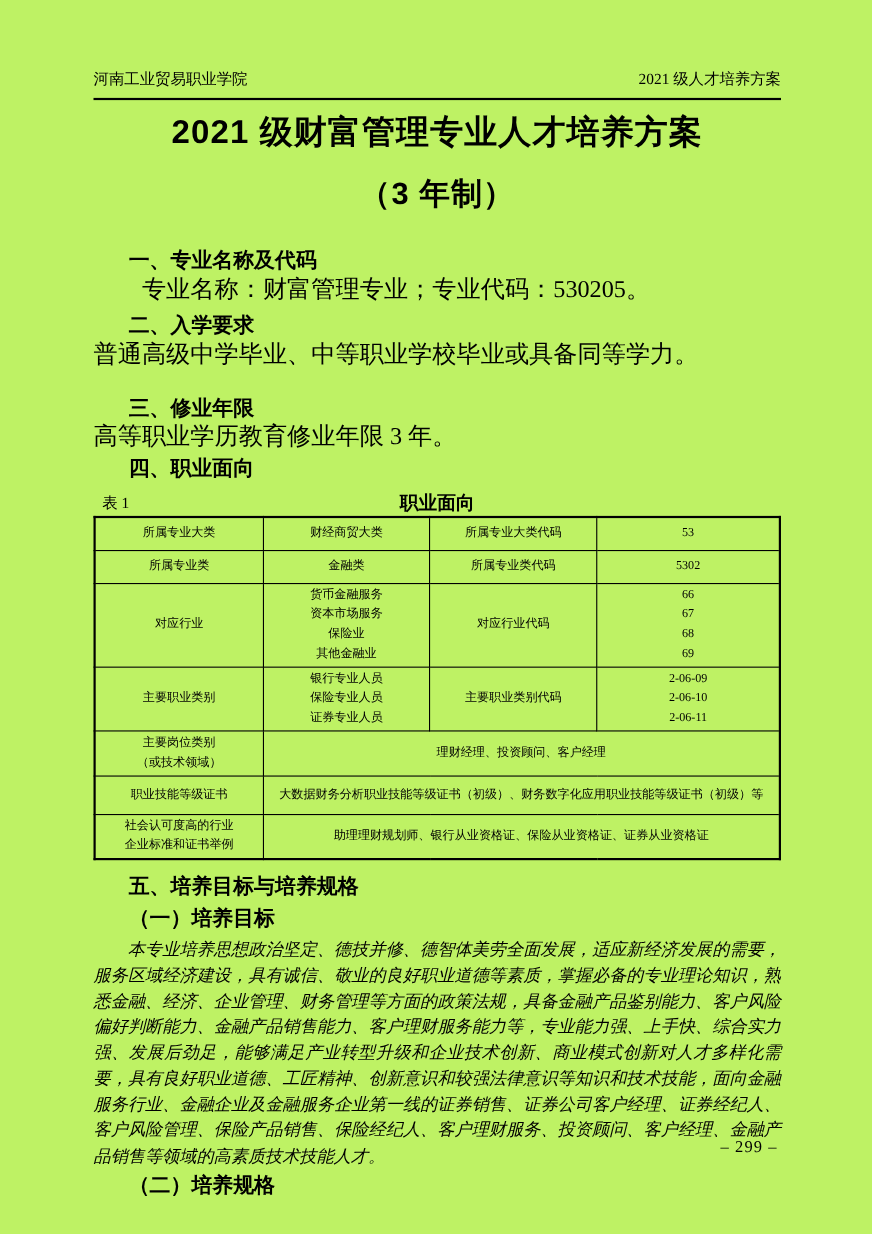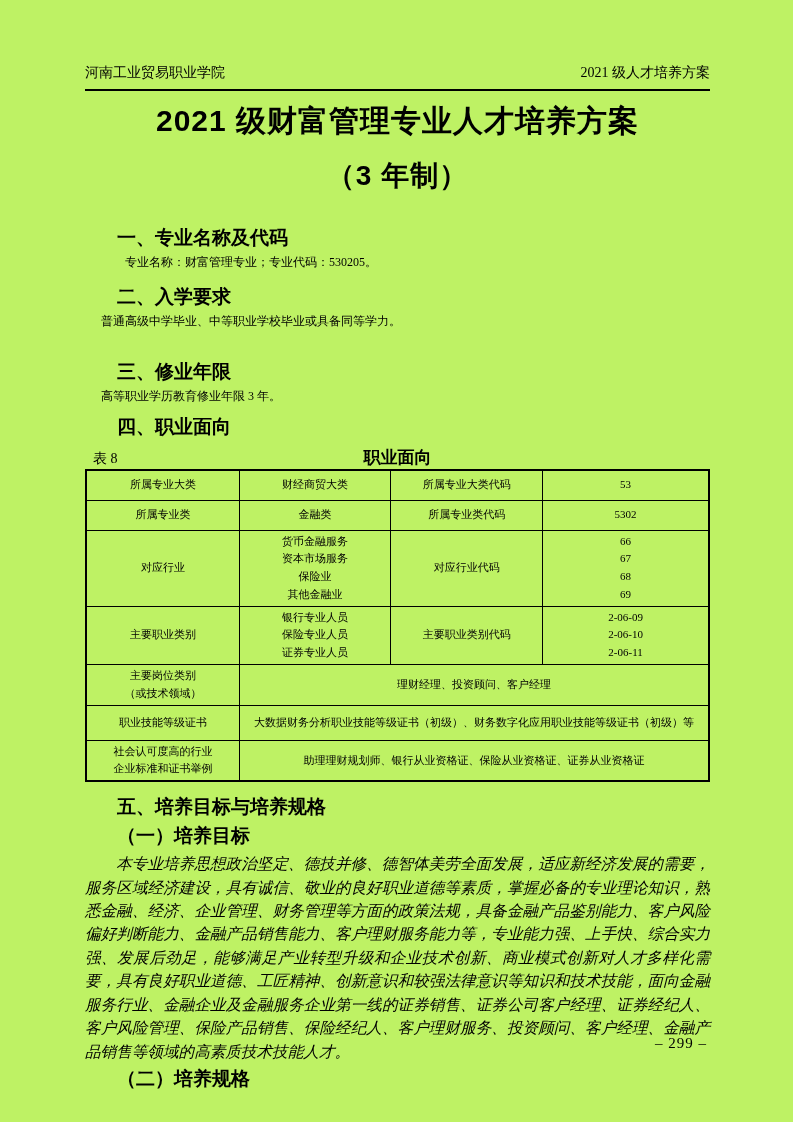--- a/index.html
+++ b/index.html
@@ -29,21 +29,21 @@
   }
   
   .sec-heading{
     font-family:"Liberation Sans","DejaVu Sans",sans-serif;
     font-weight:bold;font-size:19px;line-height:22px;
     padding-left:32px;margin:0;
   }
   .mt-lg{margin-top:35px;}
   .mt-md{margin-top:13px;}
   .sec-body{
-    font-size:12px;line-height:21px;margin:3px 16px 0;
+    font-size:22px;line-height:21px;margin:3px 0 0;
   }
   .indent-2em{text-indent:2em;}
   
   .table-caption{
     position:relative;margin:10px 0 0;height:19px;
   }
   .table-caption .cap-left{
     position:absolute;left:8px;top:2px;font-size:14px;line-height:17px;
   }
   .table-caption .cap-title{
@@ -103,21 +103,21 @@
 
   <h3 class="sec-heading mt-md">二、入学要求</h3>
   <p class="sec-body">普通高级中学毕业、中等职业学校毕业或具备同等学力。</p>
 
   <h3 class="sec-heading" style="margin-top:29px;">三、修业年限</h3>
   <p class="sec-body">高等职业学历教育修业年限 3 年。</p>
 
   <h3 class="sec-heading" style="margin-top:9px;">四、职业面向</h3>
 
   <div class="table-caption">
-    <span class="cap-left">表 8</span>
+    <span class="cap-left">表 1</span>
     <span class="cap-title">职业面向</span>
   </div>
 
   <table class="occ">
     <colgroup>
       <col style="width:24.6%">
         <col style="width:24.3%">
         <col style="width:24.4%">
         <col style="width:26.7%">
     </colgroup>

